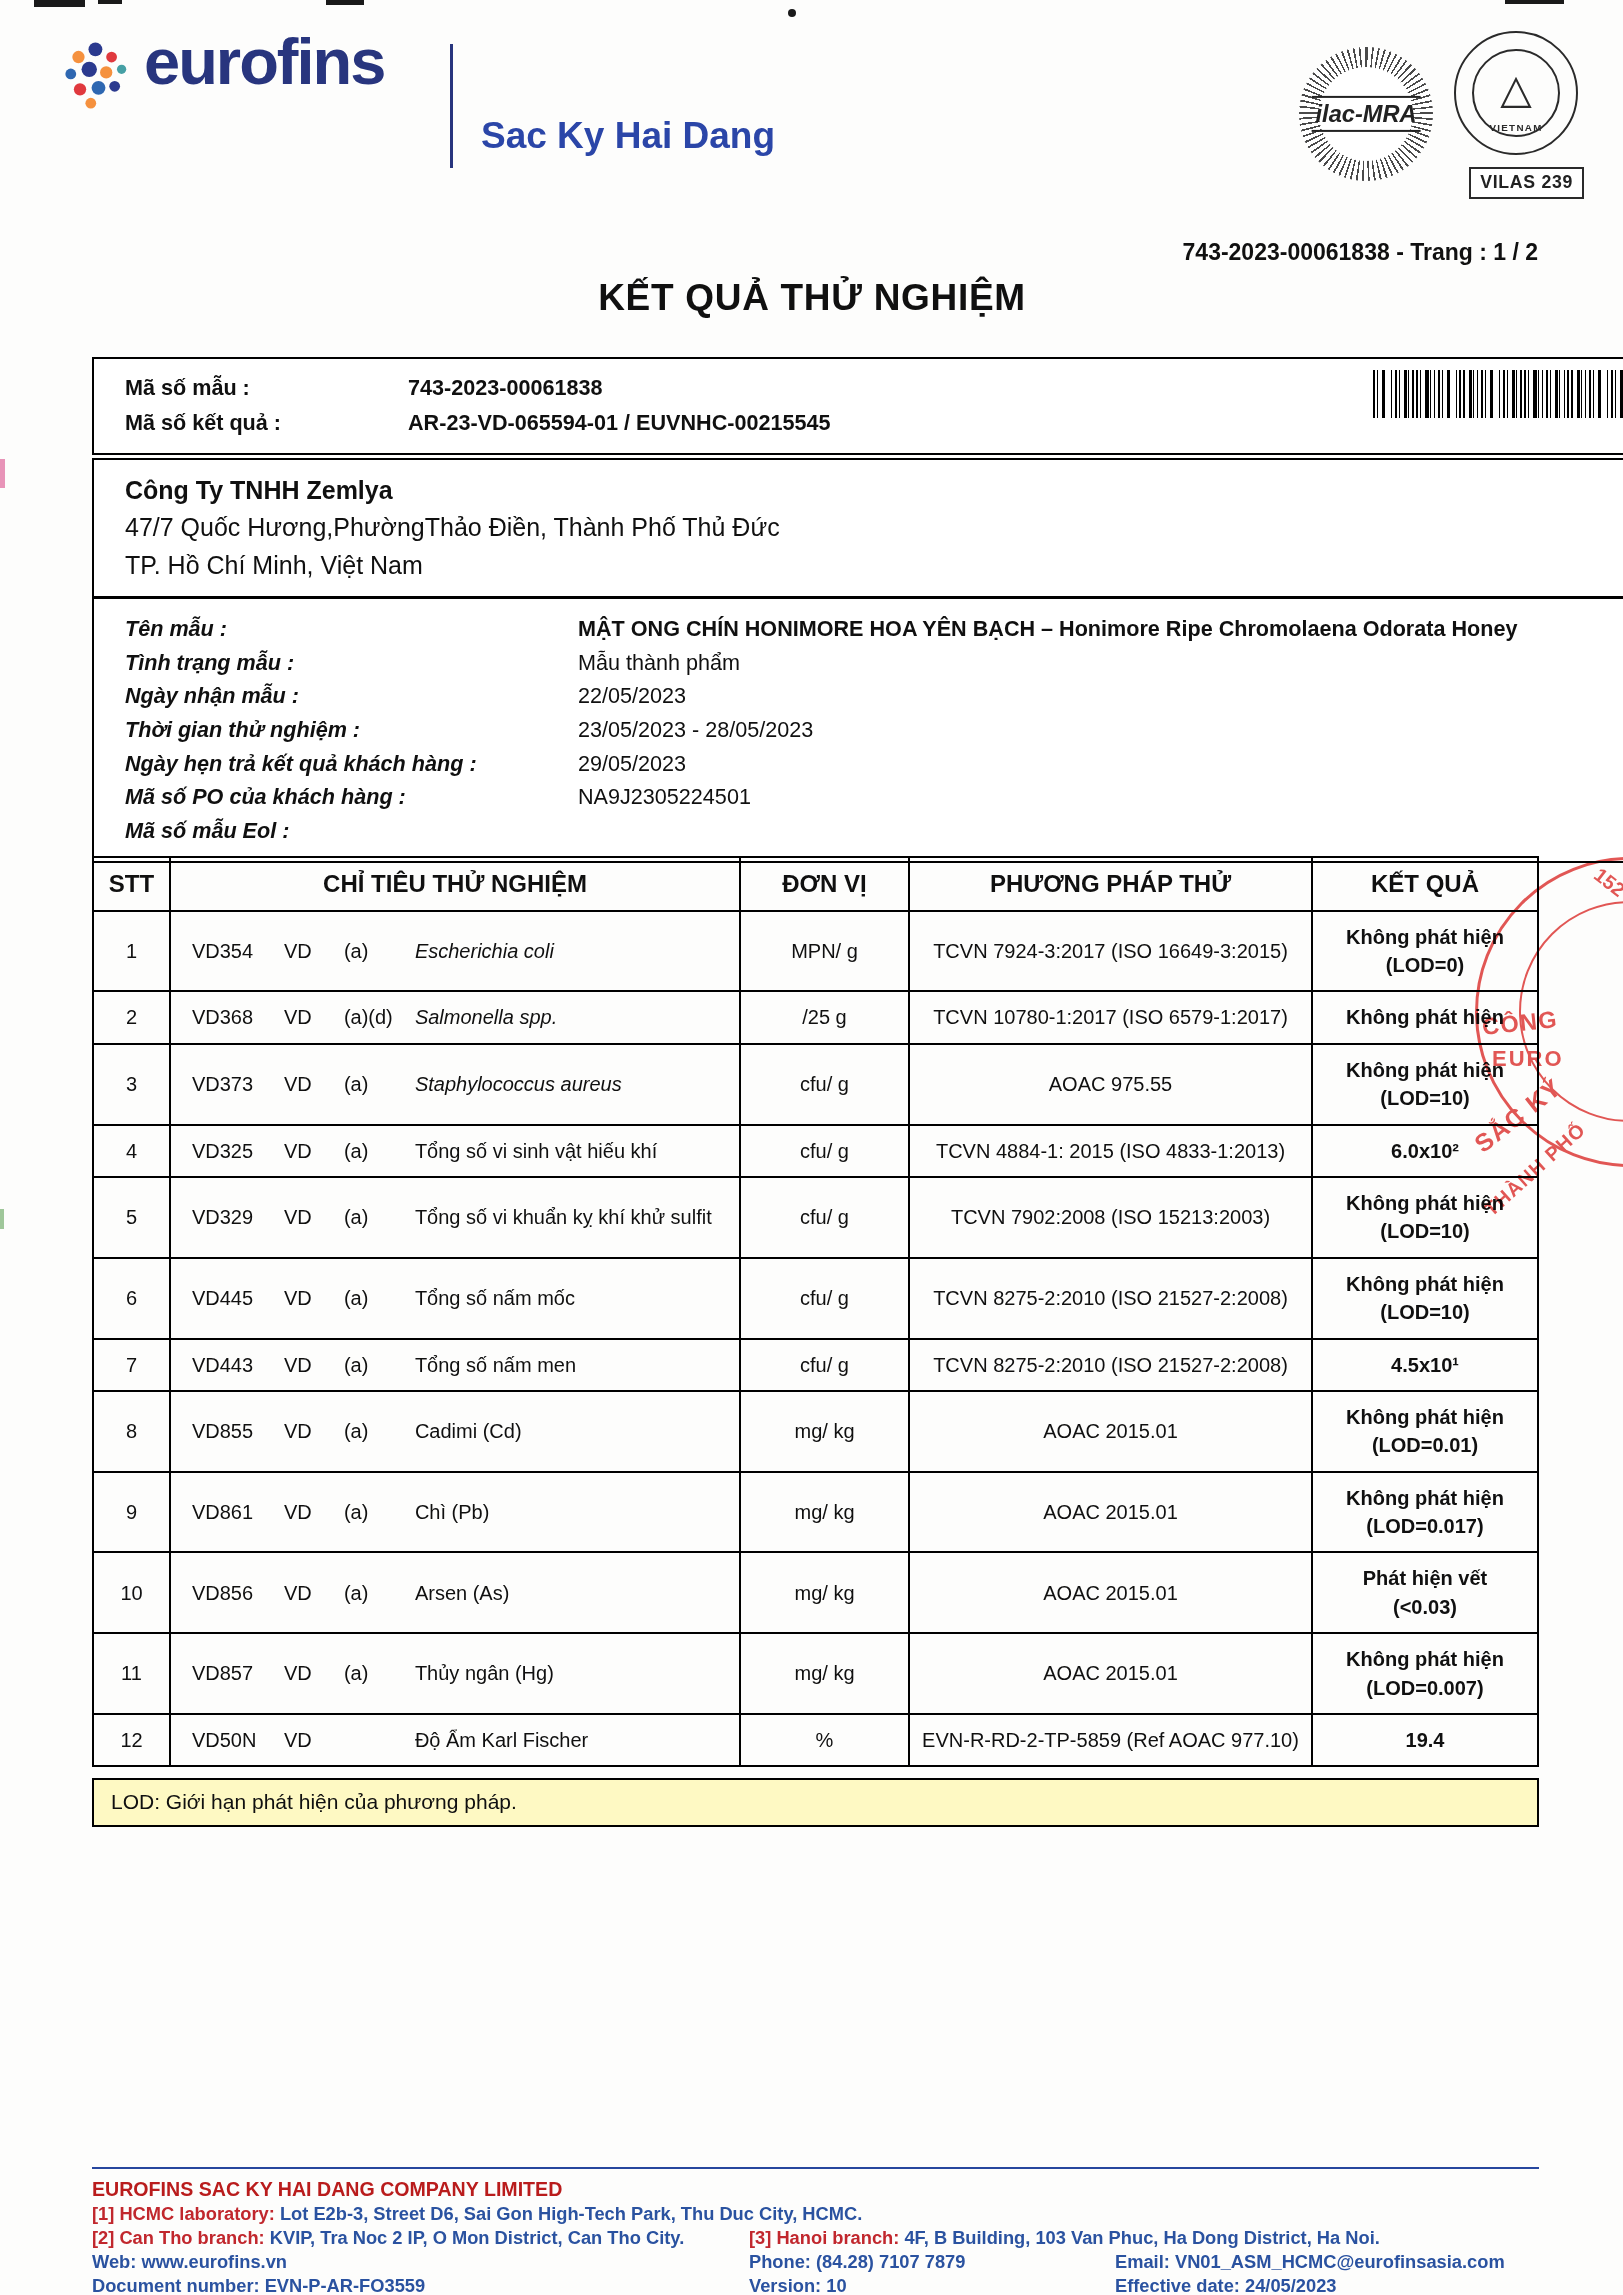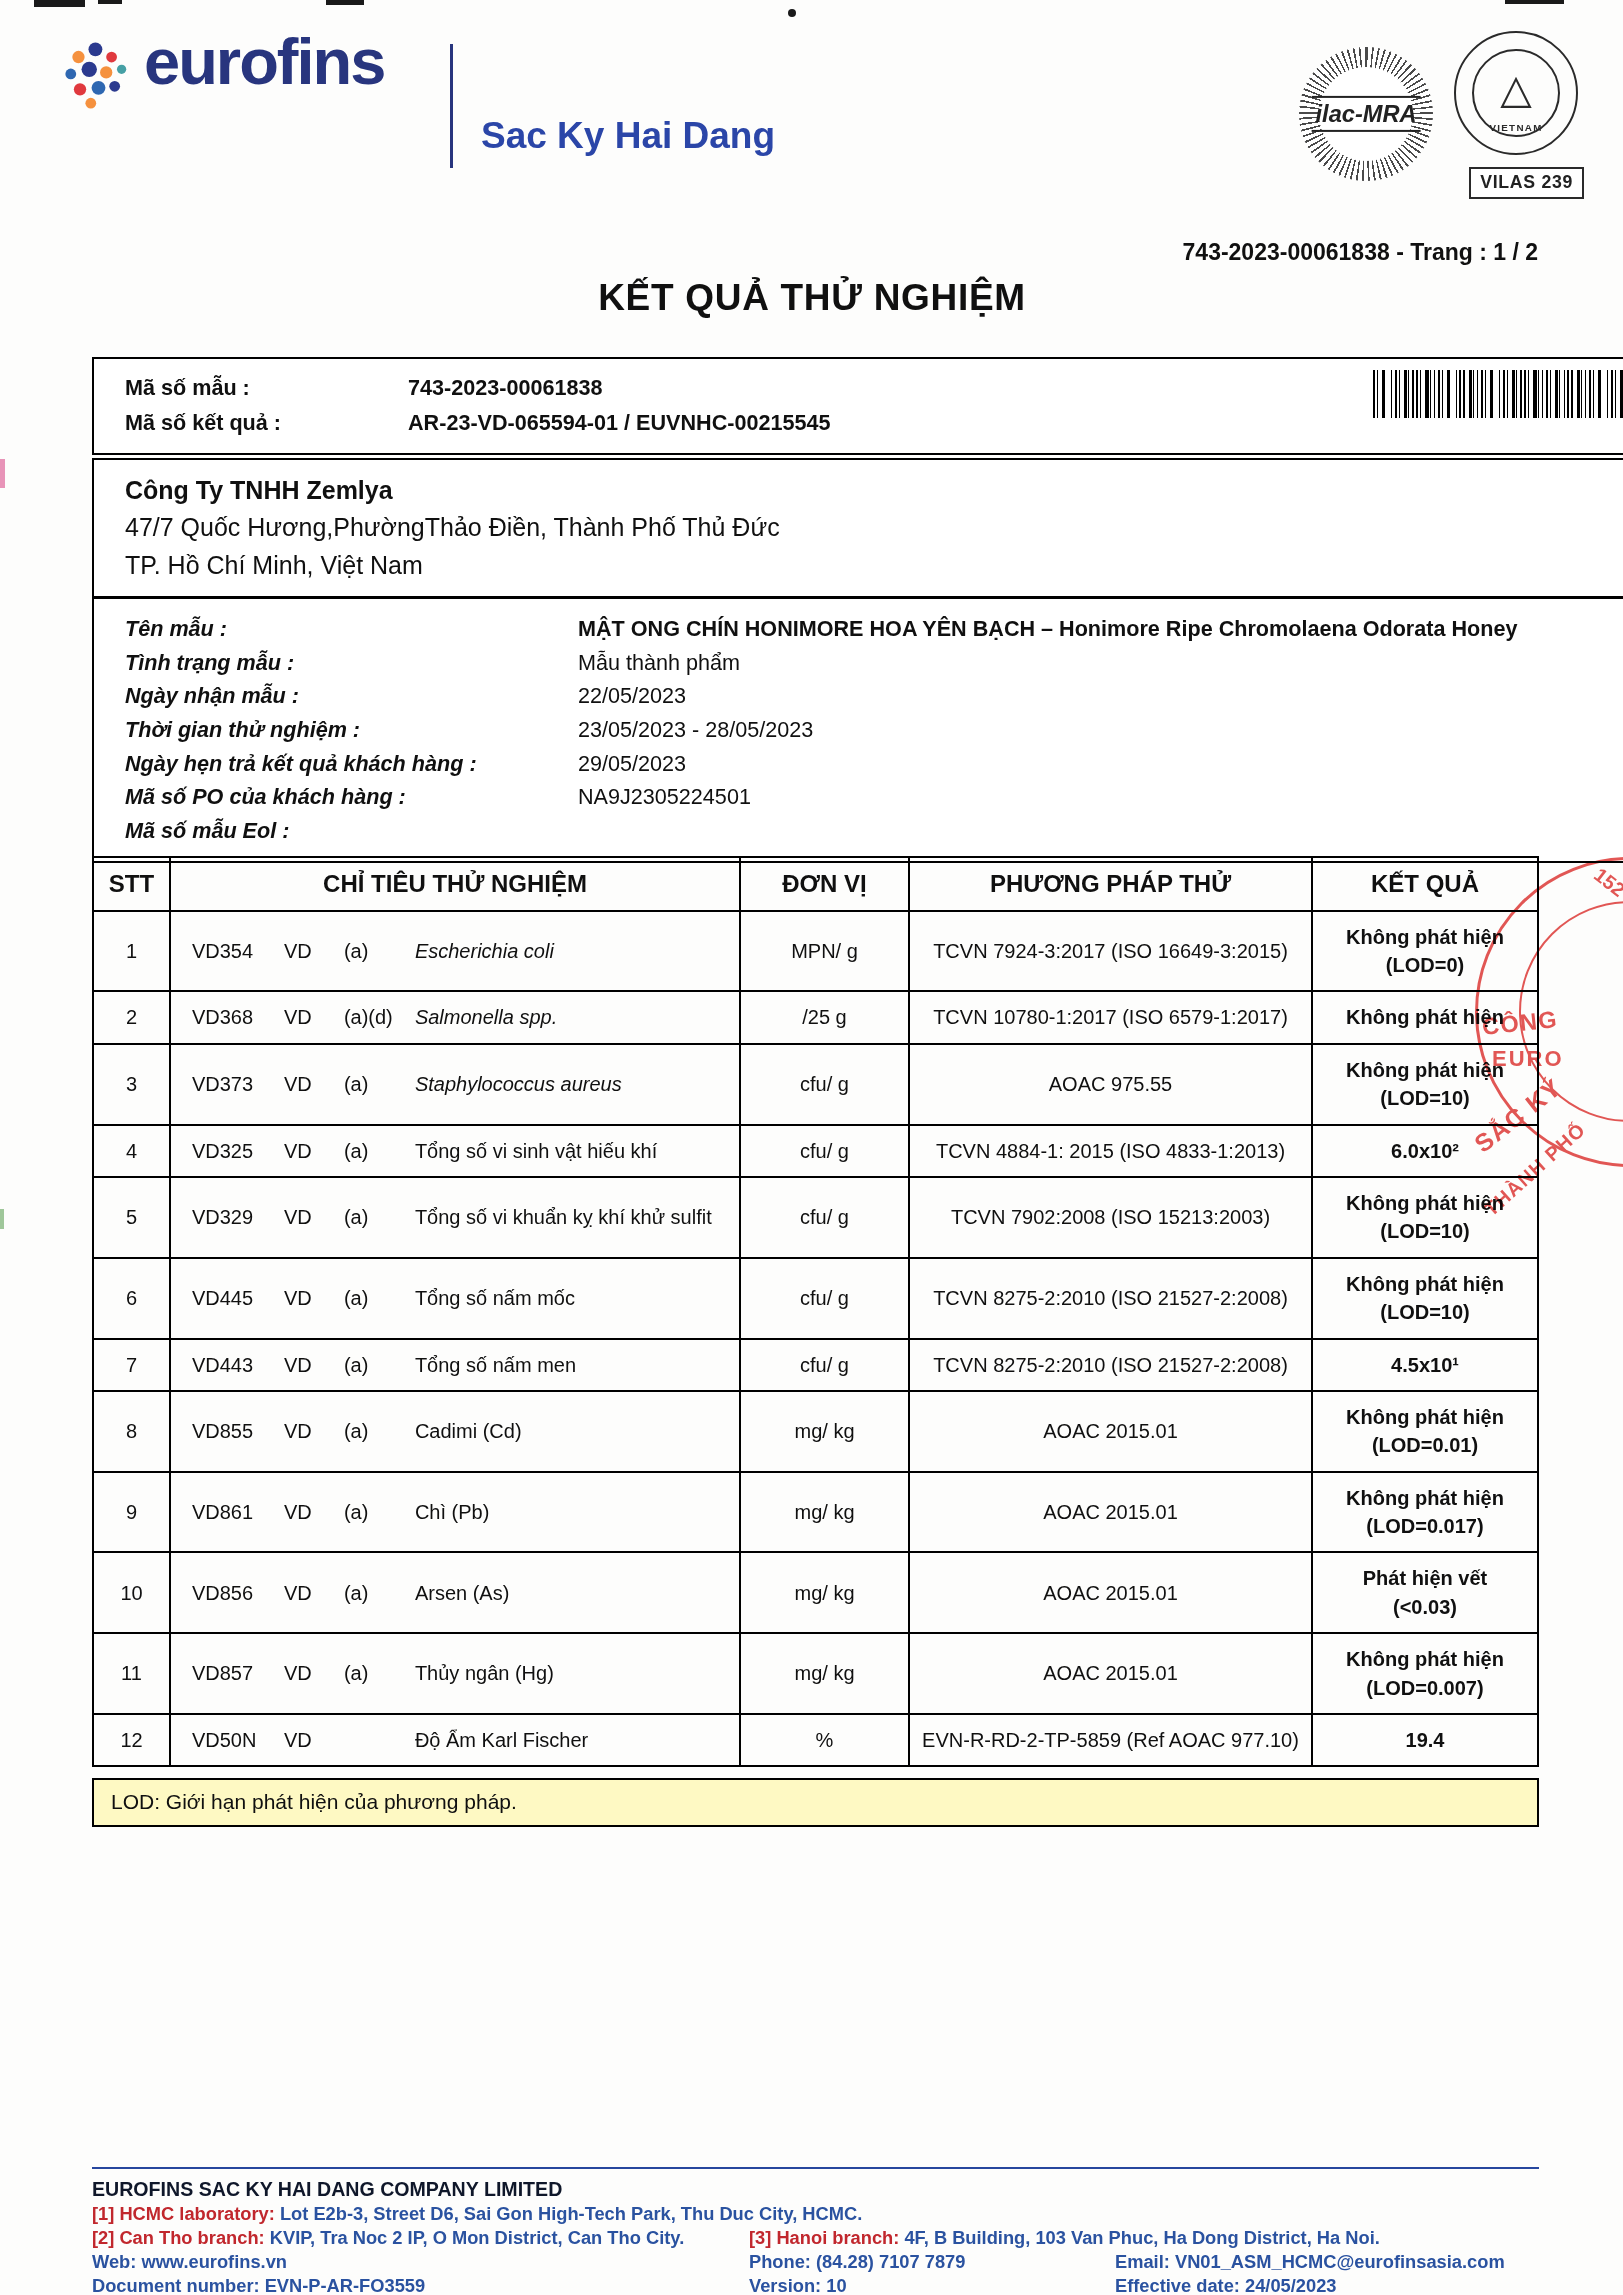--- a/index.html
+++ b/index.html
@@ -91,21 +91,21 @@
   .s-frag { position:absolute; font-weight:bold; white-space:nowrap; }
   .f1 { left:139px; top:26px; font-size:19.6px; transform:rotate(38deg); }
   .f2 { left:27.5px; top:165px; font-size:23.6px; transform:rotate(-6deg); letter-spacing:1.3px; }
   .f3 { left:38px; top:201px; font-size:22px; letter-spacing:2px; }
   .f4 { left:13px; top:256px; font-size:25px; transform:rotate(-38deg); letter-spacing:1.3px; }
   .f5 { left:17px; top:313px; font-size:19.6px; transform:rotate(-42deg); letter-spacing:1.3px; }
 
   
   .footer { position:absolute; left:92px; top:2167px; width:1447px;
             border-top:2.6px solid #27479e; padding-top:6.5px; font-weight:bold; }
-  .f-company { color:#0f172a; font-size:19.6px; line-height:26px; }
+  .f-company { color:#b91c1c; font-size:19.6px; line-height:26px; }
   .f-line { font-size:18.3px; line-height:24px; color:#2a52a0; }
   .f-label { color:#c1272d; }
   .f-text { color:#2a52a0; }
   .f-grid2 { display:grid; grid-template-columns:657px 1fr; }
   .f-grid3 { display:grid; grid-template-columns:657px 366px 1fr; }
 </style>
 </head>
 <body>
 
 <div class="page">

